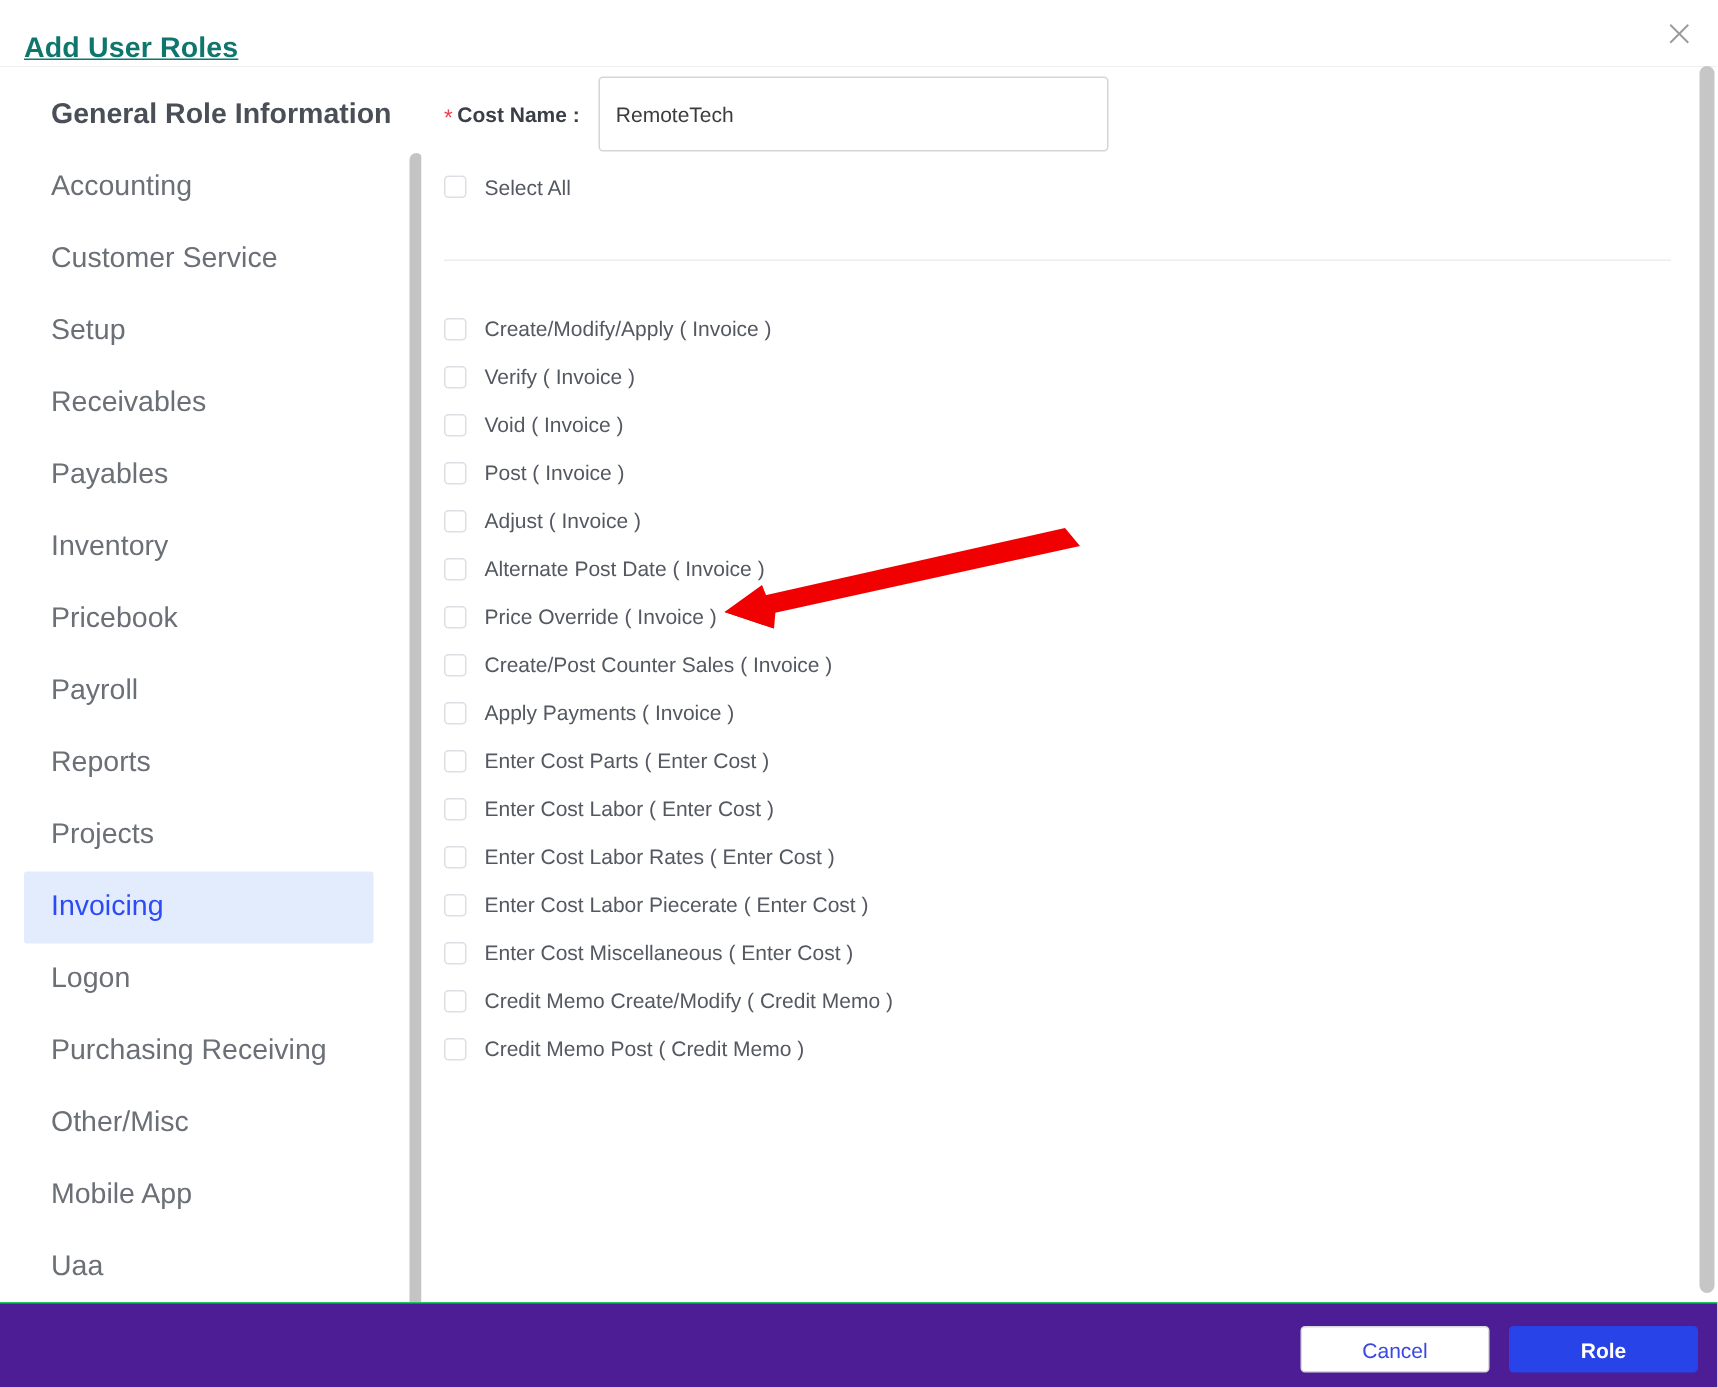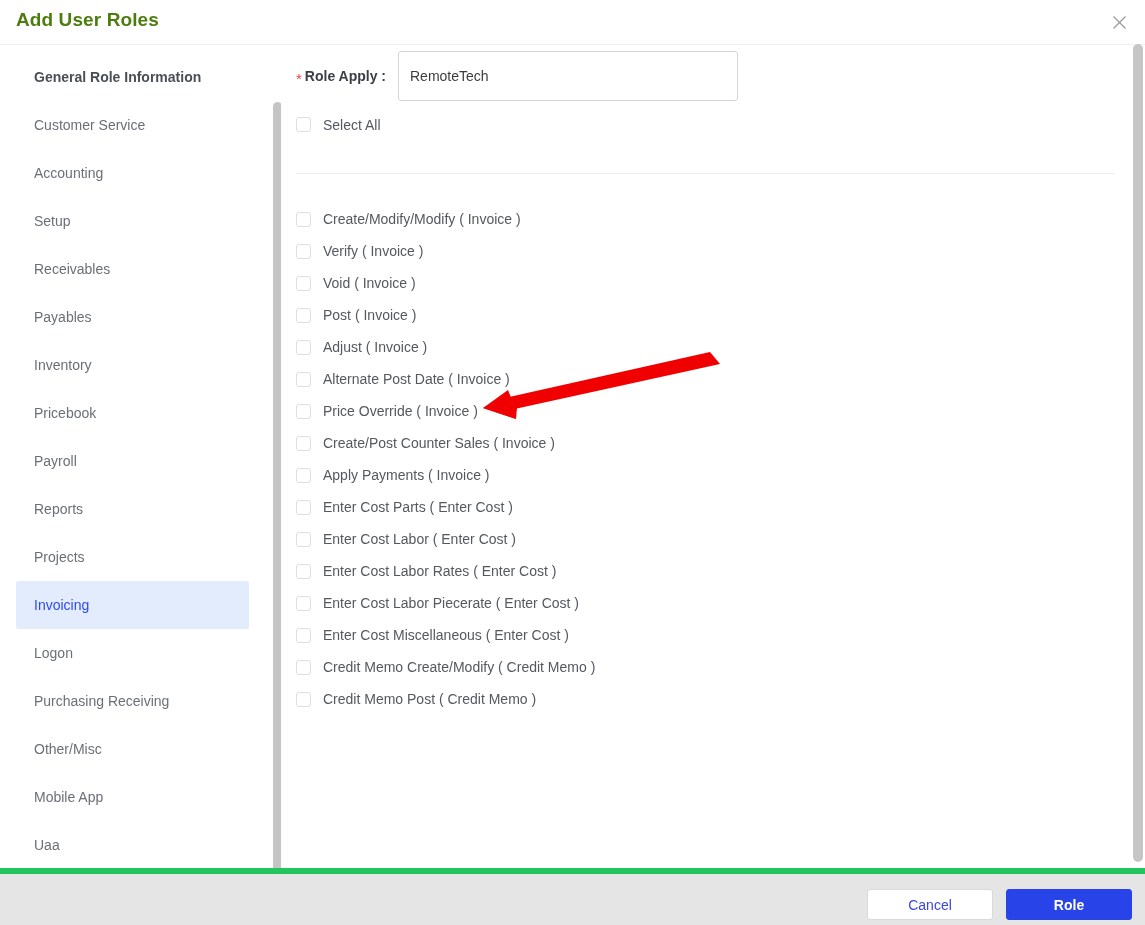--- a/index.html
+++ b/index.html
@@ -21,25 +21,26 @@
   
   .modal-header {
     position: absolute;
     left: 0; top: 0;
     width: 1145px; height: 45px;
     background: #ffffff;
     border-bottom: 1px solid #f0f0f0;
   }
   .modal-title {
     position: absolute;
-    left: 16px; top: 9px;
+    left: 16px; top: 22px;
     font-size: 19px;
     font-weight: bold;
-    color: #4d7c0f;
+    color: #0f766e;
     letter-spacing: 0.1px;
+    text-decoration: underline;
   }
   .close-btn {
     position: absolute;
     right: 13px; top: 9px;
     width: 26px; height: 26px;
     display: flex;
     align-items: center;
     justify-content: center;
     cursor: pointer;
   }
@@ -68,21 +69,21 @@
     left: 0; top: 0;
     width: 265px;
     padding-top: 8px;
   }
   .nav-item {
     position: relative;
     height: 48px;
     line-height: 48px;
     margin: 0 16px;
     padding: 0 18px;
-    font-size: 14px;
+    font-size: 19px;
     color: #6b6f76;
     white-space: nowrap;
     cursor: pointer;
     border-radius: 2px;
   }
   .nav-item.first {
     color: #4a4f57;
     font-weight: bold;
   }
   .nav-item.active {
@@ -192,22 +193,22 @@
     align-items: center;
     cursor: pointer;
   }
 
   
   .modal-footer {
     position: absolute;
     left: 0; top: 868px;
     width: 1145px;
     height: 57px;
-    background: #e5e5e5;
-    border-top: 6px solid #22c55e;
+    background: #4c1d95;
+    border-top: 1px solid #22c55e;
   }
   .btn {
     position: absolute;
     top: 15px;
     height: 31px;
     border-radius: 3px;
     font-size: 14px;
     font-family: "Liberation Sans", sans-serif;
     cursor: pointer;
     display: flex;
@@ -262,22 +263,22 @@
         <line x1="13.5" y1="1.5" x2="1.5" y2="13.5" stroke="#9b9b9b" stroke-width="1.3"></line>
       </svg>
     </div>
   </div>
 
   <div class="modal-body">
 
     <div class="sidebar">
       <div class="nav-list" id="nav-list">
           <div class="nav-item first"><span>General Role Information</span></div>
+          <div class="nav-item"><span>Accounting</span></div>
           <div class="nav-item"><span>Customer Service</span></div>
-          <div class="nav-item"><span>Accounting</span></div>
           <div class="nav-item"><span>Setup</span></div>
           <div class="nav-item"><span>Receivables</span></div>
           <div class="nav-item"><span>Payables</span></div>
           <div class="nav-item"><span>Inventory</span></div>
           <div class="nav-item"><span>Pricebook</span></div>
           <div class="nav-item"><span>Payroll</span></div>
           <div class="nav-item"><span>Reports</span></div>
           <div class="nav-item"><span>Projects</span></div>
           <div class="nav-item active"><span>Invoicing</span></div>
           <div class="nav-item"><span>Logon</span></div>
@@ -287,35 +288,35 @@
           <div class="nav-item"><span>Uaa</span></div>
         </div>
       <div class="sidebar-scroll-track"></div>
       <div class="sidebar-scroll-thumb"></div>
     </div>
 
     <div class="main-panel">
 
       <div class="role-row">
         <span class="required-star">*</span>
-        <span class="role-label">Role Apply :</span>
+        <span class="role-label">Cost Name :</span>
         <input class="role-input" type="text" value="RemoteTech" style="">
       </div>
 
       <div class="select-all-row">
         <span class="cb"></span>
         <span class="cb-label">Select All</span>
       </div>
 
       <div class="divider"></div>
 
       <div class="perm-list" id="perm-list">
           <div class="perm-row">
             <span class="cb"></span>
-            <span class="cb-label">Create/Modify/Modify ( Invoice )</span>
+            <span class="cb-label">Create/Modify/Apply ( Invoice )</span>
           </div>
           <div class="perm-row">
             <span class="cb"></span>
             <span class="cb-label">Verify ( Invoice )</span>
           </div>
           <div class="perm-row">
             <span class="cb"></span>
             <span class="cb-label">Void ( Invoice )</span>
           </div>
           <div class="perm-row">

